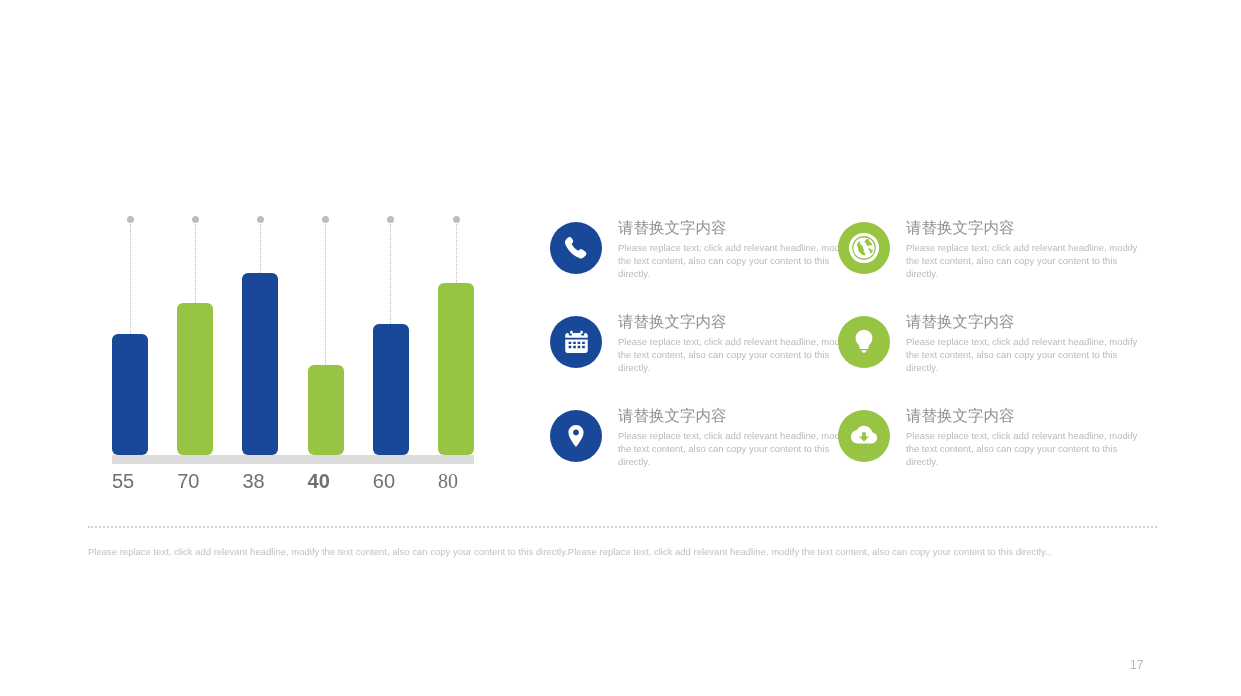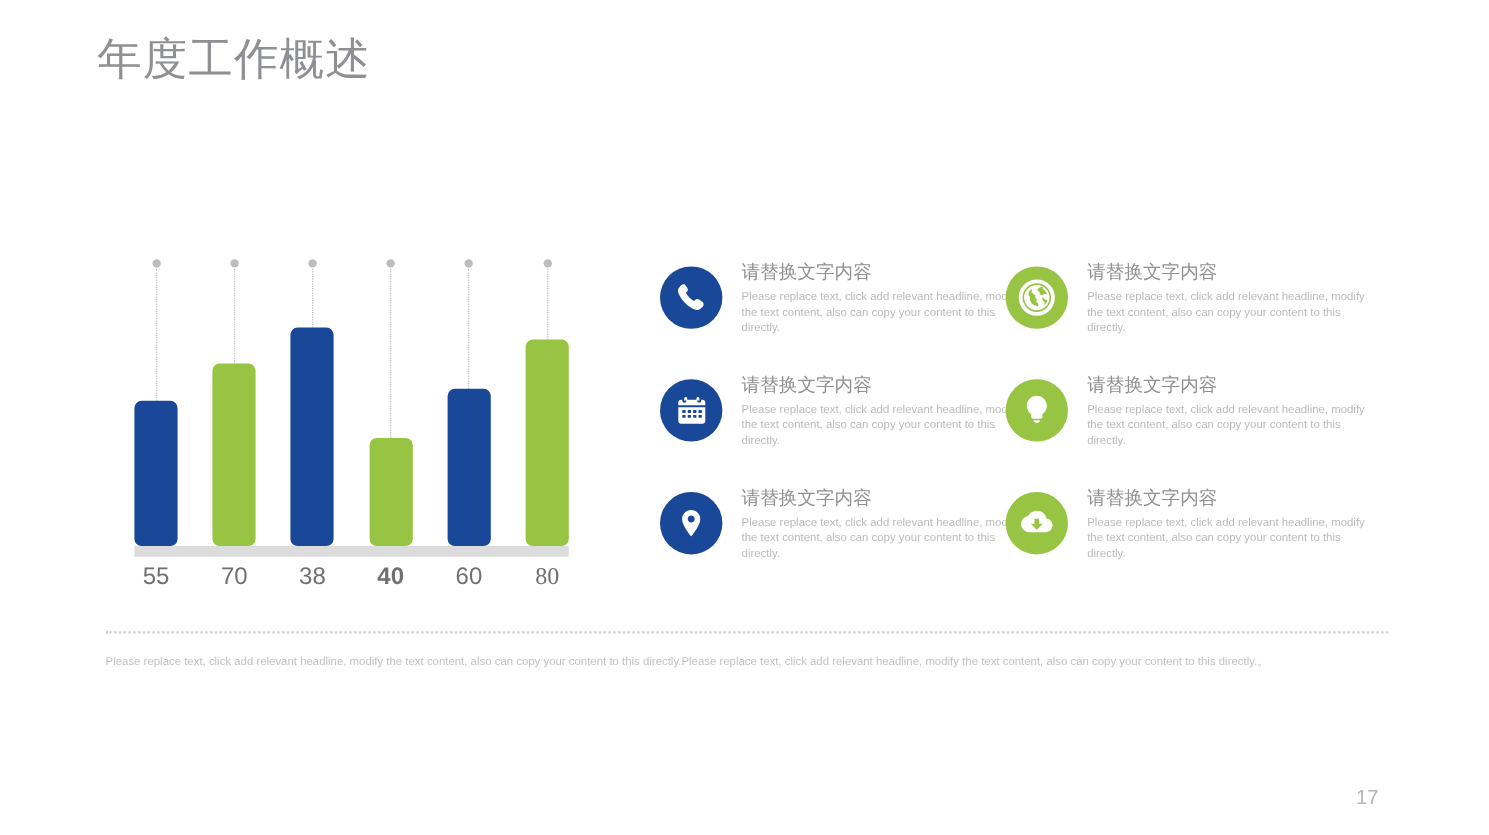--- a/index.html
+++ b/index.html
@@ -99,21 +99,21 @@
     position: absolute;
     left: 0;
     top: 256px;
     width: 362px;
     height: 30px;
   }
   .bar-label {
     position: absolute;
     top: 0;
     width: 36px;
-    text-align: center;
+    text-align: left;
     font-size: 20px;
     line-height: 26px;
     color: #6f7072;
   }
 
   
   .feature {
     position: absolute;
     width: 300px;
     height: 80px;
@@ -167,32 +167,31 @@
     width: 1070px;
     font-size: 9.5px;
     line-height: 14px;
     color: #c0c1c3;
     white-space: nowrap;
   }
   #page-number {
     position: absolute;
     left: 1130px;
     top: 657px;
-    font-size: 17px;
+    font-size: 12px;
     line-height: 16px;
     color: #b5b6b8;
   }
 </style>
 </head>
 <body>
 
 <div id="slide">
 
   <div id="header">
-    <div id="slide-title">年度工作概述</div>
   </div>
 
   <div id="chart">
     <div id="chart-plot">
         <div class="bar-slot" style="left: 0px;">
           <div class="leader-dot"></div>
           <div class="leader" style="height: 110px;"></div>
           <div class="bar" title="55" style="height: 121px; background: rgb(26, 72, 152);"></div>
         </div>
         <div class="bar-slot" style="left: 65.2px;">

